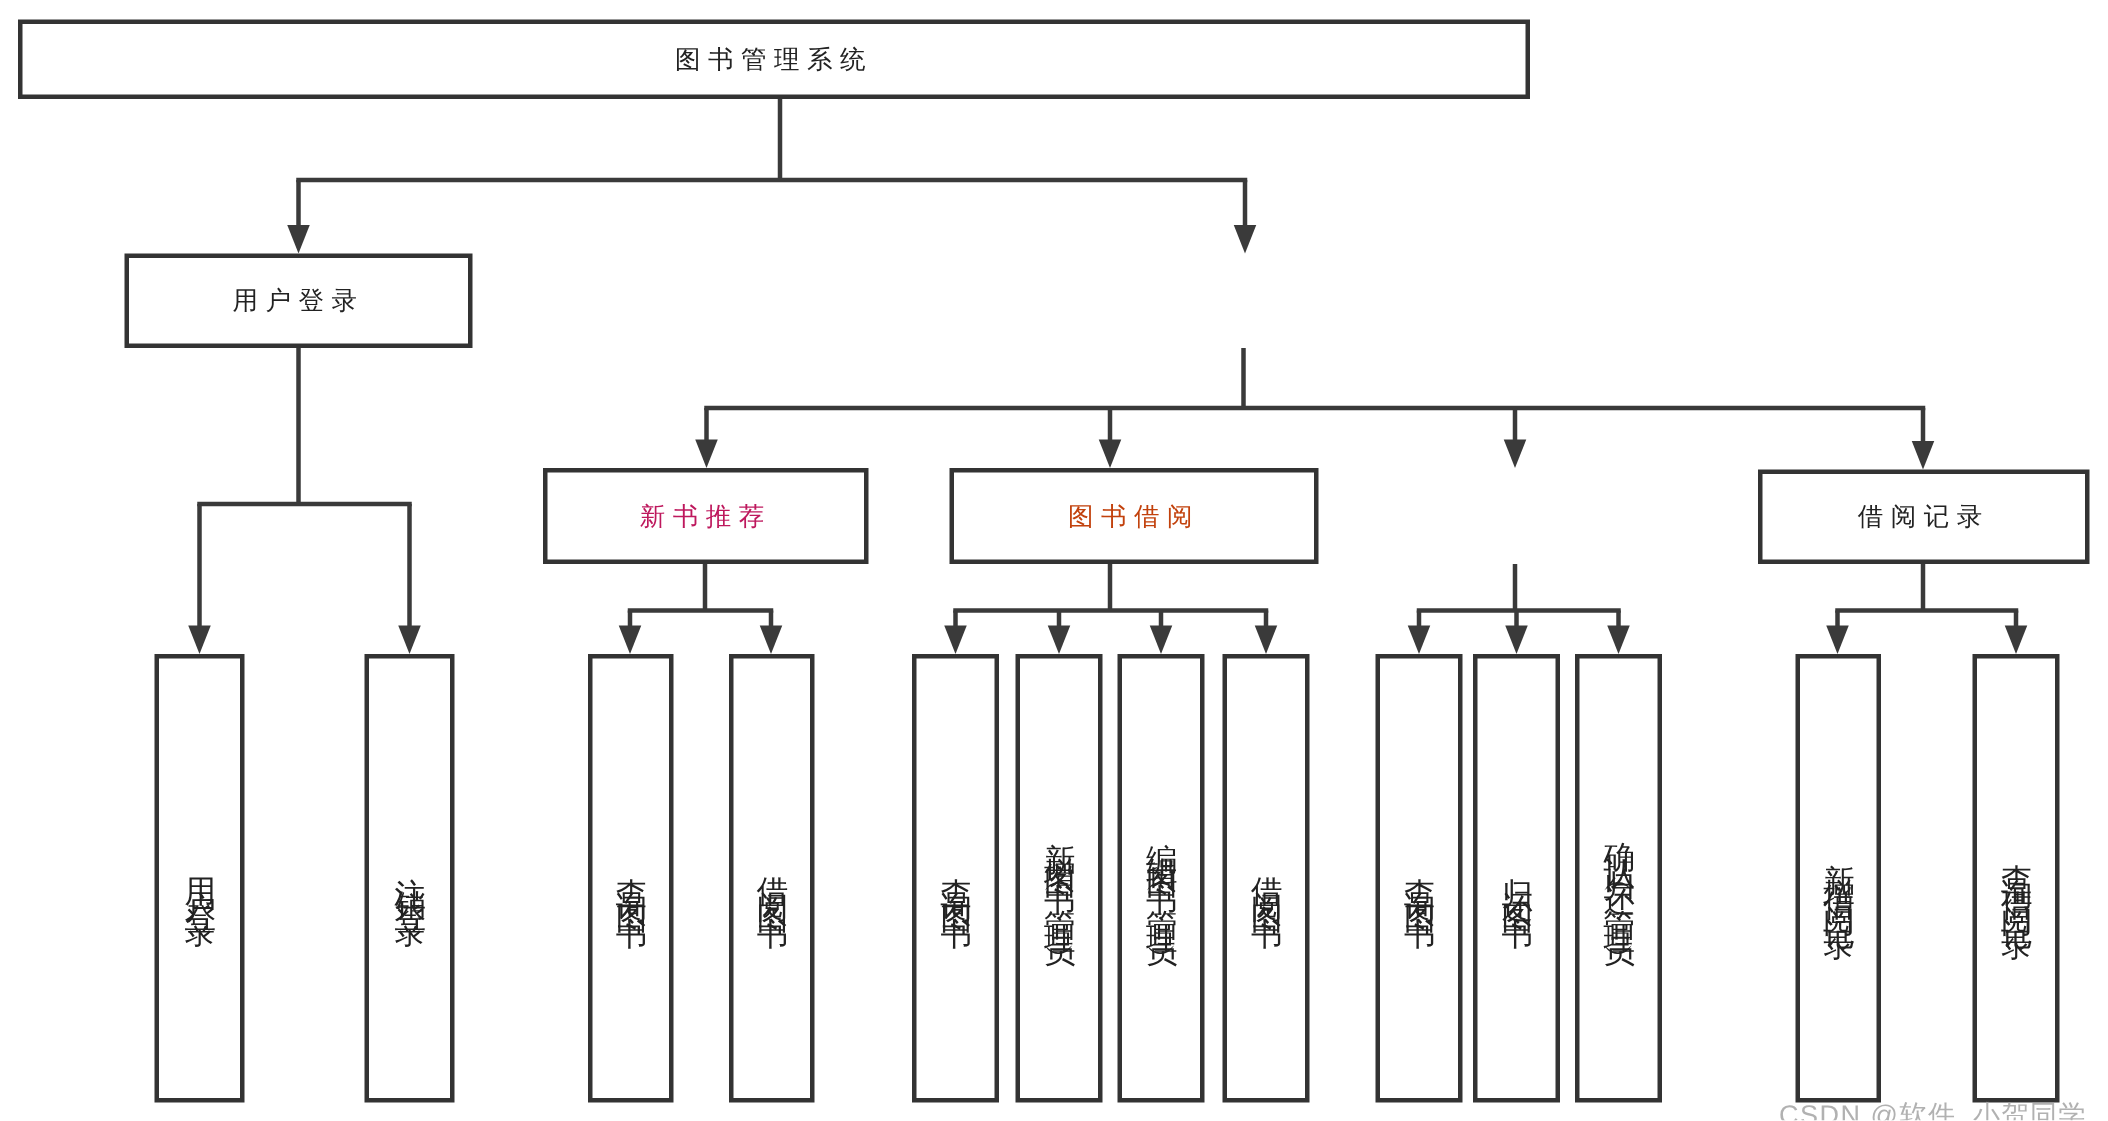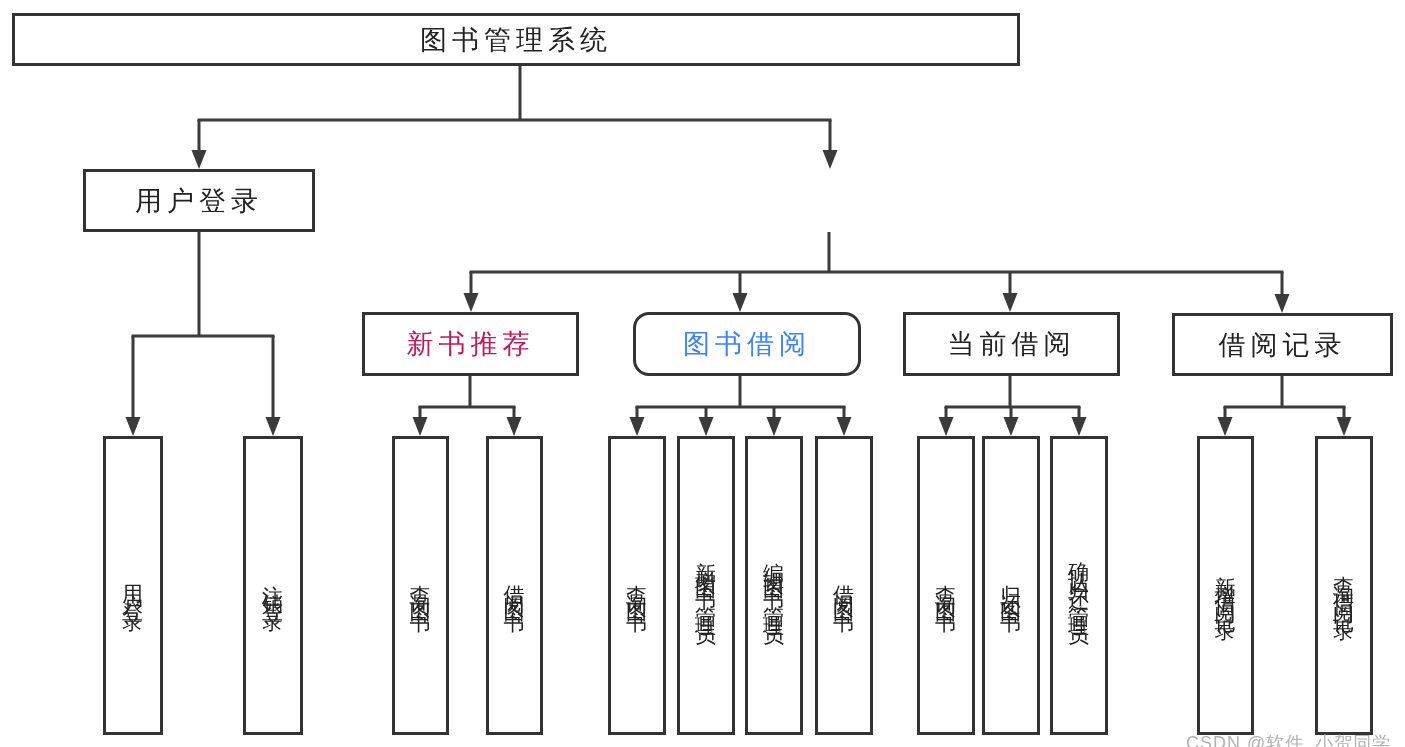--- a/index.html
+++ b/index.html
@@ -5,21 +5,21 @@
   html,body{margin:0;padding:0;background:#ffffff;}
   .stage{
     position:relative;width:1405px;height:747px;background:#fff;overflow:hidden;
     font-family:"Liberation Sans","DejaVu Sans",sans-serif;
   }
   .conn{position:absolute;left:0;top:0;width:1405px;height:747px;z-index:1;}
   .box{
     position:absolute;box-sizing:border-box;z-index:2;
     border:3px solid #333333;background:#ffffff;color:#222222;
     display:flex;align-items:center;justify-content:center;
-    font-size:27px;letter-spacing:5px;white-space:nowrap;
+    font-size:17px;letter-spacing:5px;white-space:nowrap;
   }
   .leaf{
     writing-mode:vertical-rl;text-orientation:mixed;
     font-size:21px;letter-spacing:9px;line-height:1;
     white-space:normal;
   }
   .watermark{
     position:absolute;z-index:6;left:1186px;top:713px;
     color:#a9a9a9;font-size:18px;letter-spacing:1px;opacity:.9;
     white-space:nowrap;
@@ -84,22 +84,21 @@
       <polygon points="1217.5,417 1232.5,417 1225,436" fill="#3a3a3a"></polygon>
       <line x1="1344" y1="407" x2="1344" y2="424" stroke="#3a3a3a" stroke-width="3"></line>
       <polygon points="1336.5,417 1351.5,417 1344,436" fill="#3a3a3a"></polygon>
     </svg>
 
   <div class="box" style="left: 12px; top: 13px; width: 1008px; height: 53px; border-color: rgb(51, 51, 51); color: rgb(34, 34, 34); background: rgb(255, 255, 255);">图书管理系统</div>
 
   <div class="box" style="left: 83px; top: 169px; width: 232px; height: 63px; border-color: rgb(51, 51, 51); color: rgb(34, 34, 34); background: rgb(255, 255, 255);">用户登录</div>
 
   <div class="box" style="left: 362px; top: 312px; width: 217px; height: 64px; border-color: rgb(51, 51, 51); color: #be185d; background: rgb(255, 255, 255);">新书推荐</div>
-  <div class="box" style="left: 633px; top: 312px; width: 228px; height: 64px; border-color: rgb(51, 51, 51); color: #3b82f6; background: rgb(255, 255, 255); border-radius: 16px;">图书借阅</div>
-  <div class="box" style="left: 903px; top: 312px; width: 217px; height: 64px; border-color: rgb(51, 51, 51); color: rgb(34, 34, 34); background: rgb(255, 255, 255);">当前借阅</div>
+  <div class="box" style="left: 633px; top: 312px; width: 246px; height: 64px; border-color: rgb(51, 51, 51); color: #c2410c; background: rgb(255, 255, 255);">图书借阅</div>
   <div class="box" style="left: 1172px; top: 313px; width: 221px; height: 63px; border-color: rgb(51, 51, 51); color: rgb(34, 34, 34); background: rgb(255, 255, 255);">借阅记录</div>
 
   <div class="box leaf" style="left: 103px; top: 436px; width: 60px; height: 299px; border-color: rgb(51, 51, 51); color: rgb(34, 34, 34); background: rgb(255, 255, 255);">用户登录</div>
   <div class="box leaf" style="left: 243px; top: 436px; width: 60px; height: 299px; border-color: rgb(51, 51, 51); color: rgb(34, 34, 34); background: rgb(255, 255, 255);">注销登录</div>
 
   <div class="box leaf" style="left: 392px; top: 436px; width: 57px; height: 299px; border-color: rgb(51, 51, 51); color: rgb(34, 34, 34); background: rgb(255, 255, 255);">查询图书</div>
   <div class="box leaf" style="left: 486px; top: 436px; width: 57px; height: 299px; border-color: rgb(51, 51, 51); color: rgb(34, 34, 34); background: rgb(255, 255, 255);">借阅图书</div>
 
   <div class="box leaf" style="left: 608px; top: 436px; width: 58px; height: 299px; border-color: rgb(51, 51, 51); color: rgb(34, 34, 34); background: rgb(255, 255, 255);">查询图书</div>
   <div class="box leaf" style="left: 677px; top: 436px; width: 58px; height: 299px; border-color: rgb(51, 51, 51); color: rgb(34, 34, 34); background: rgb(255, 255, 255);">新增图书（管理员）</div>

